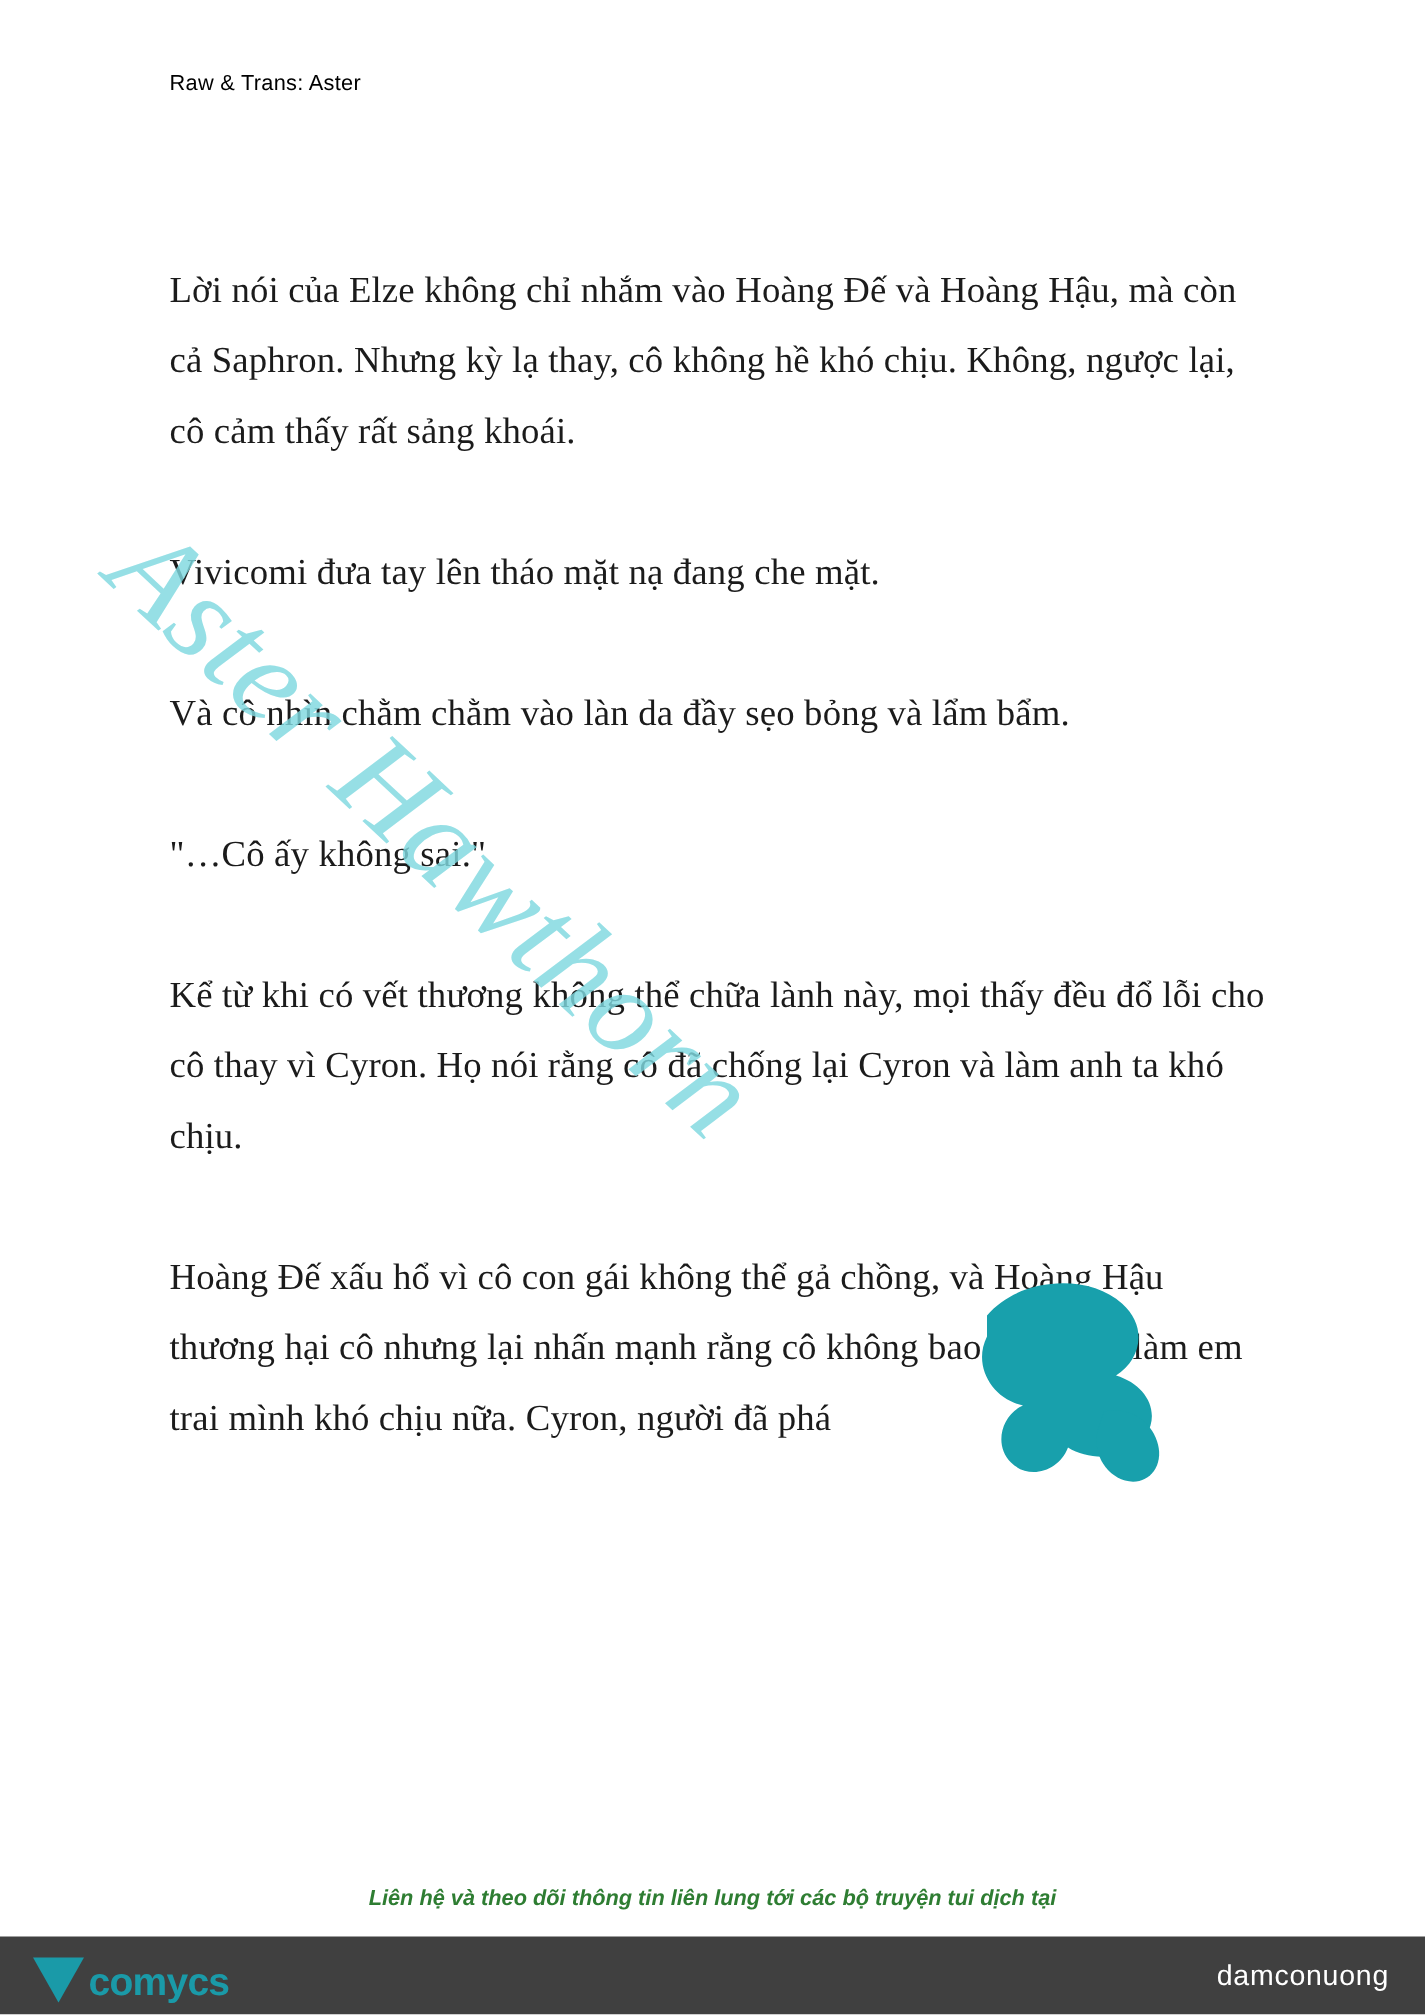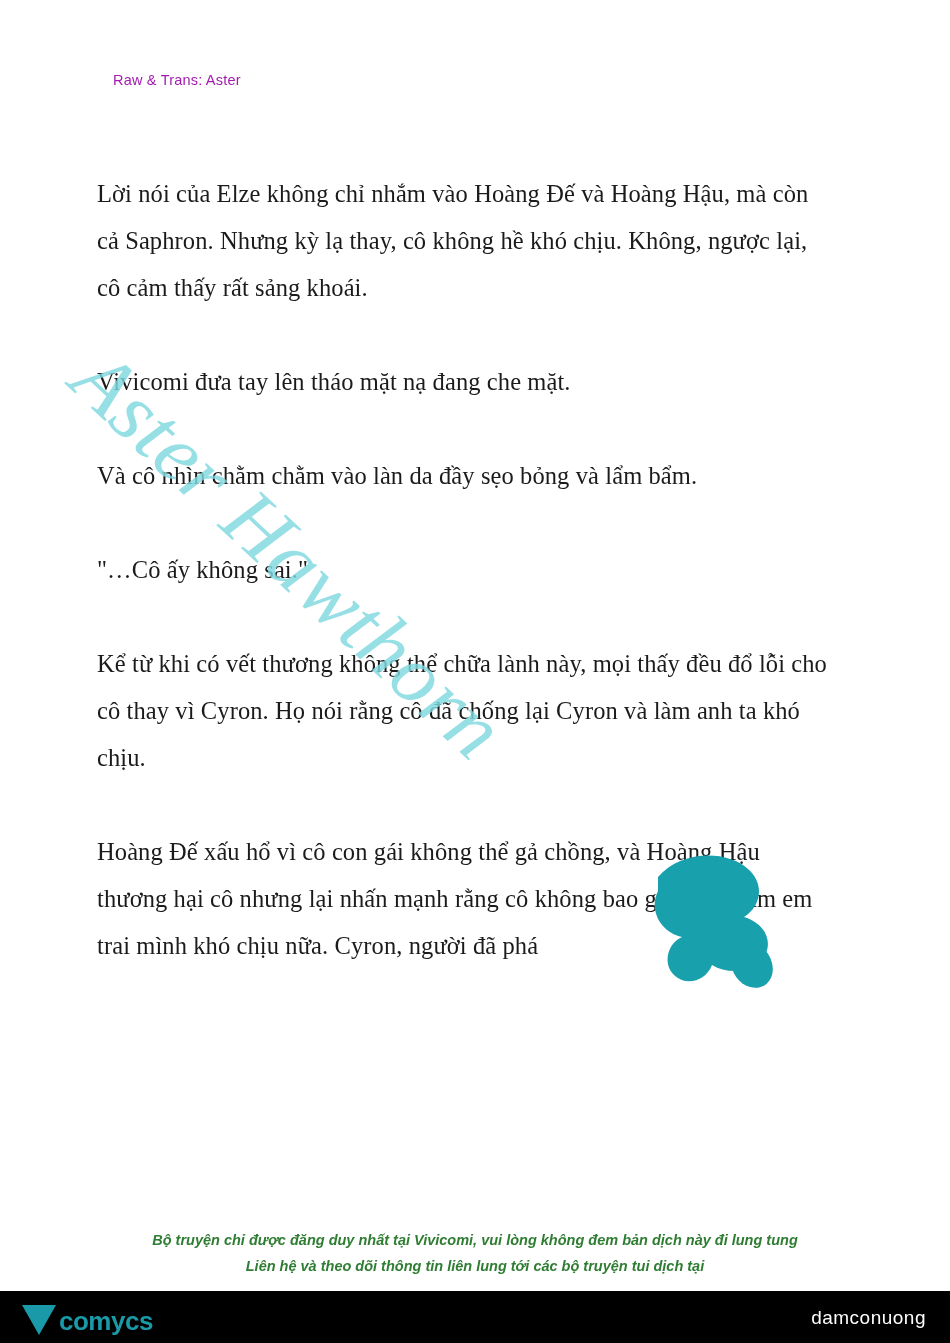--- a/index.html
+++ b/index.html
@@ -16,32 +16,32 @@
   }
 
   .page {
     position: absolute;
     inset: 0;
     background: #ffffff;
   }
 
   .header-credit {
     position: absolute;
-    top: 72px;
+    top: 48px;
     left: 113px;
     font-family: "Liberation Sans", sans-serif;
     font-size: 14.5px;
-    color: #a21caf;
+    color: #000000;
     letter-spacing: 0.2px;
   }
 
   .content {
     position: absolute;
     top: 170px;
-    left: 97px;
+    left: 113px;
     width: 730px;
   }
 
   .para {
     font-family: "Liberation Serif", serif;
     font-size: 24.5px;
     line-height: 47px;
     color: #1b1b1b;
     margin: 0 0 47px 0;
     letter-spacing: 0.1px;
@@ -94,21 +94,21 @@
   .footer-note div {
     padding: 0 40px;
   }
 
   .footer-bar {
     position: absolute;
     left: 0;
     right: 0;
     bottom: 0;
     height: 52px;
-    background: #000000;
+    background: #404040;
   }
 
   .brand-logo {
     position: absolute;
     left: 22px;
     bottom: 8px;
     display: flex;
     align-items: flex-end;
     gap: 2px;
   }
@@ -158,21 +158,20 @@
   <div class="watermark-text">Aster Hawthorn</div>
 
   <div class="watermark-blob">
     <svg width="150" height="150" viewBox="0 0 150 150" xmlns="http://www.w3.org/2000/svg">
       <path d="M18 32 C40 6, 86 4, 108 24 C126 40, 120 62, 104 72 C124 78, 134 96, 124 112 C114 128, 88 130, 72 120 C66 136, 46 142, 34 130 C22 118, 28 98, 42 92 C22 88, 8 66, 18 46 Z" fill="#18a0ac"></path>
       <path d="M96 96 C112 92, 128 102, 132 118 C136 134, 124 146, 110 142 C96 138, 88 122, 92 108 Z" fill="#18a0ac"></path>
     </svg>
   </div>
 
   <div class="footer-note">
-    <div>Bộ truyện chỉ được đăng duy nhất tại Vivicomi, vui lòng không đem bản dịch này đi lung tung</div>
     <div>Liên hệ và theo dõi thông tin liên lung tới các bộ truyện tui dịch tại</div>
   </div>
 
   <div class="footer-bar">
     <div class="brand-logo">
       <span class="brand-v"></span>
       <span class="brand-text">comycs</span>
     </div>
     <div class="brand-right">damconuong</div>
   </div>

